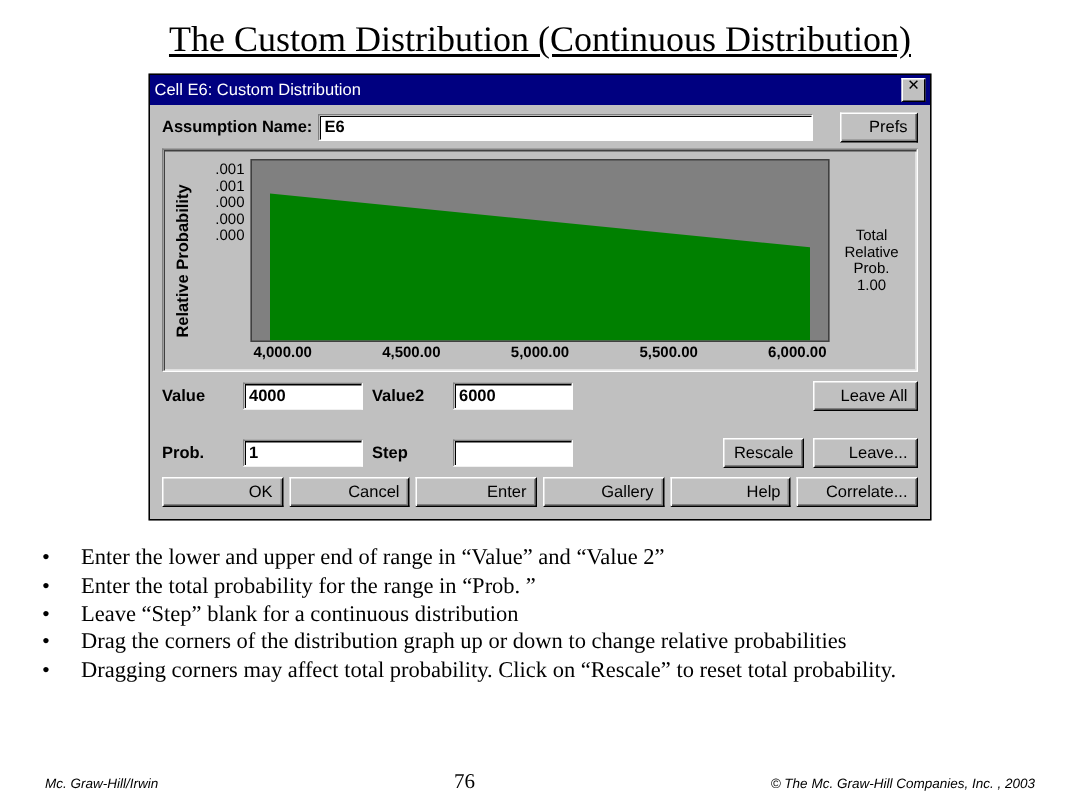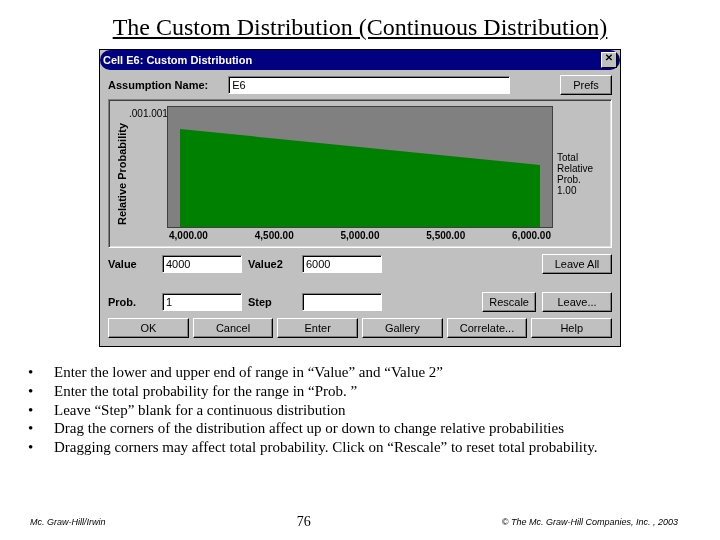--- a/index.html
+++ b/index.html
@@ -30,71 +30,70 @@
     font-family: "MS Sans Serif", Arial, sans-serif;
     font-size: 11px;
     color: #000;
   }
   .titlebar {
     background: #000080;
     color: #fff;
     display: flex;
     align-items: center;
     padding: 2px 3px;
-    font-weight: bold;
+    font-weight: normal;
     font-size: 11px;
     height: 16px;
-    border-radius: 10px;
   }
   .titlebar .spacer { flex: 1; }
   .close-btn {
     width: 14px; height: 14px;
     background: #c0c0c0;
     border: 1px solid #000;
     border-top-color:#fff; border-left-color:#fff;
     font-family: Arial;
     font-size: 10px;
     line-height: 10px;
     text-align: center;
     color:#000;
   }
   .dlg-body {
     padding: 5px 8px 8px 8px;
   }
   .row {
     display: flex;
     align-items: center;
-    gap: 20px;
+    gap: 4px;
     margin-bottom: 4px;
   }
   .lbl {
     font-weight: bold;
     font-size: 11px;
   }
   .field {
     background: #fff;
     border: 1px solid #808080;
     border-right-color:#fff; border-bottom-color:#fff;
     box-shadow: inset 1px 1px 0 #000;
     height: 16px;
     line-height: 16px;
     padding: 0 3px;
     font-size: 11px;
-    font-weight: normal;
+    font-weight: bold;
   }
   .btn {
     background: #c0c0c0;
     border: 1px solid #000;
     border-top-color:#fff; border-left-color:#fff;
     box-shadow: inset -1px -1px 0 #808080;
     height: 20px;
     line-height: 18px;
     padding: 0 6px;
     font-size: 11px;
-    text-align: center;
+    text-align: right;
     min-width: 52px;
     box-sizing: border-box;
   }
   .inset-panel {
     border: 1px solid #808080;
     border-right-color:#fff; border-bottom-color:#fff;
     box-shadow: inset 1px 1px 0 #404040, inset -1px -1px 0 #e0e0e0;
     padding: 6px;
     display: flex;
     margin: 4px 0 6px 0;
@@ -112,20 +111,21 @@
   }
   .ylabel-img span {
     transform: rotate(-90deg);
     white-space: nowrap;
     font-weight: bold;
     font-size: 11px;
   }
   .yticks {
     width: 34px;
     display: flex;
+    flex-direction: column;
     justify-content: flex-start;
     text-align: right;
     font-size: 10px;
     padding: 2px 4px 14px 0;
   }
   .plot-col { flex:1; }
   .plot {
     background: #808080;
     height: 120px;
     position: relative;
@@ -140,21 +140,21 @@
   .shape svg { display:block; width:100%; height:120px; }
   .xticks {
     display:flex;
     justify-content: space-between;
     font-size:10px;
     padding: 2px 2px 0 2px;
     font-weight: bold;
   }
   .right-info {
     width: 48px;
-    text-align: left;
+    text-align: center;
     font-size: 10px;
     display:flex;
     flex-direction:column;
     justify-content:center;
     padding-left:4px;
   }
   .param-grid {
     display:grid;
     grid-template-columns: 48px 80px 48px 80px 1fr 70px;
     gap: 18px 6px;
@@ -177,21 +177,21 @@
   }
   .bullets .item {
     display:flex;
     gap: 16px;
     line-height: 1.25;
   }
   .bullets .dot { width:10px; }
   .footer {
     position:absolute;
     bottom: 10px;
-    left: 0; right:12px;
+    left: 0; right:0;
     display:flex;
     justify-content: space-between;
     align-items:center;
     padding: 0 30px;
     font-family: Verdana, Arial, sans-serif;
     font-size: 9px;
     font-style: italic;
   }
   .footer .page {
     font-style: normal;
@@ -270,43 +270,43 @@
         <div class="field"></div>
         <div class="btn" style="justify-self:end">Rescale</div>
         <div class="btn">Leave...</div>
       </div>
 
       <div class="btn-row">
         <div class="btn">OK</div>
         <div class="btn">Cancel</div>
         <div class="btn">Enter</div>
         <div class="btn">Gallery</div>
+        <div class="btn">Help</div>
         <div class="btn">Correlate...</div>
-        <div class="btn">Help</div>
       </div>
     </div>
   </div>
 </div>
 
 <div class="bullets">
   <div class="item">
       <span class="dot">•</span>
       <span>Enter the lower and upper end of range in “Value” and “Value 2”</span>
     </div>
   <div class="item">
       <span class="dot">•</span>
       <span>Enter the total probability for the range in “Prob. ”</span>
     </div>
   <div class="item">
       <span class="dot">•</span>
       <span>Leave “Step” blank for a continuous distribution</span>
     </div>
   <div class="item">
       <span class="dot">•</span>
-      <span>Drag the corners of the distribution affect up or down to change relative probabilities</span>
+      <span>Drag the corners of the distribution graph up or down to change relative probabilities</span>
     </div>
   <div class="item">
       <span class="dot">•</span>
       <span>Dragging corners may affect total probability. Click on “Rescale” to reset total probability.</span>
     </div>
 </div>
 
 <div class="footer">
   <span>Mc. Graw-Hill/Irwin</span>
   <span class="page">76</span>

